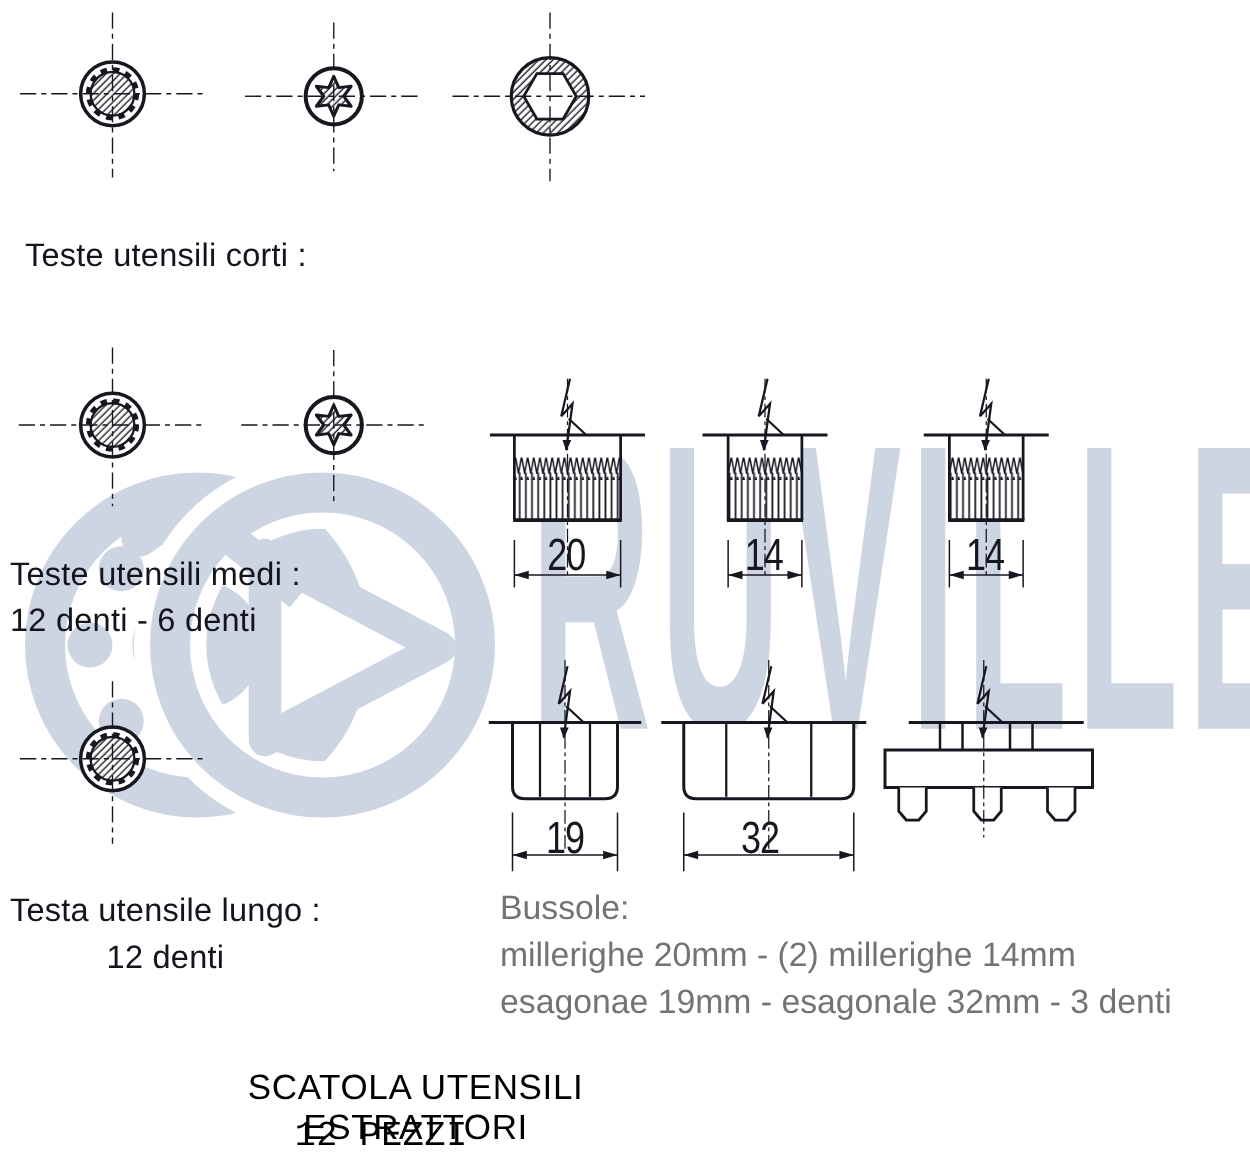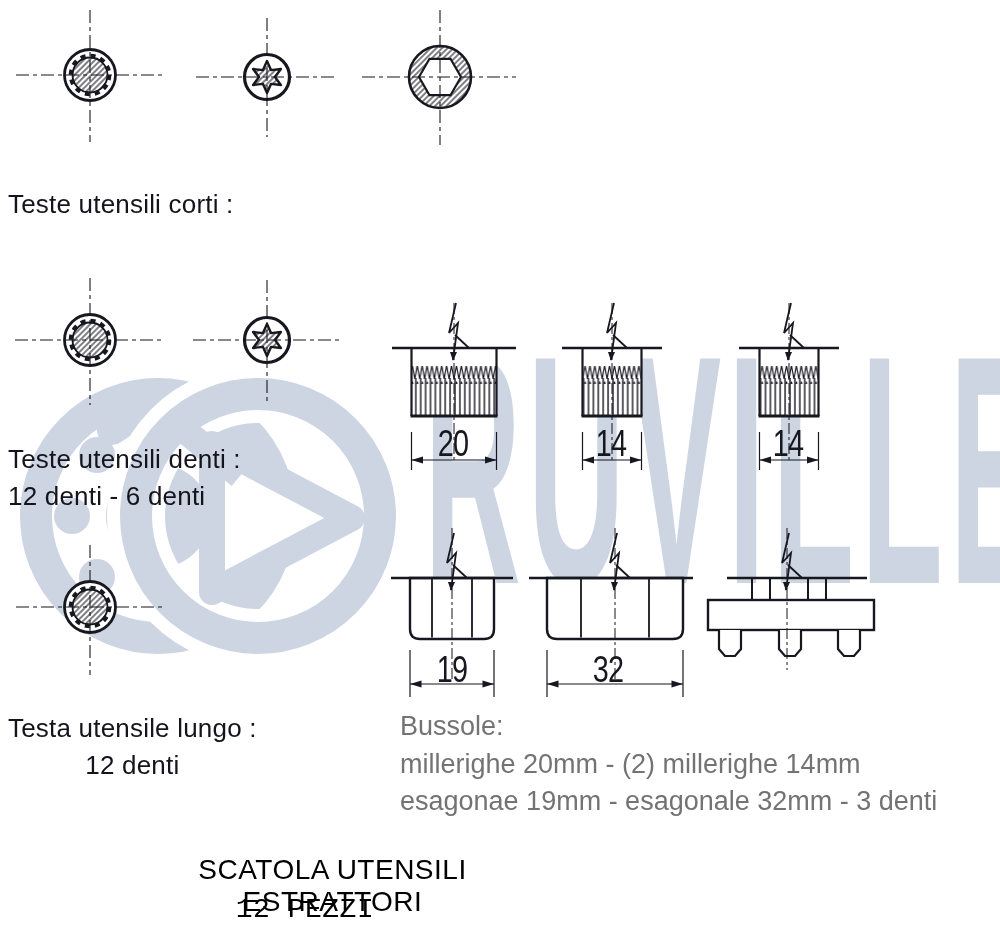--- a/index.html
+++ b/index.html
@@ -209,26 +209,26 @@
         <use href="#hexS19" transform="translate(452,578)"></use>
       </g>
     <g>
         <use href="#hexS32" transform="translate(615,578)"></use>
       </g>
     <g>
         <use href="#sock3d" transform="translate(787,578)"></use>
       </g>
   </svg>
 
-  <div class="label" style="left:8px;top:186px;">
+  <div class="label" style="left:20px;top:186px;">
     <div>Teste utensili corti :</div>
   </div>
 
   <div class="label" style="left:8px;top:441px;">
-    <div>Teste utensili denti :</div>
+    <div>Teste utensili medi :</div>
     <div>12 denti - 6 denti</div>
   </div>
 
   <div class="label" style="left:8px;top:710px;text-align:center;">
     <div>Testa utensile lungo :</div>
     <div>12 denti</div>
   </div>
 
   <div class="bussole">
     <div>Bussole:</div>

